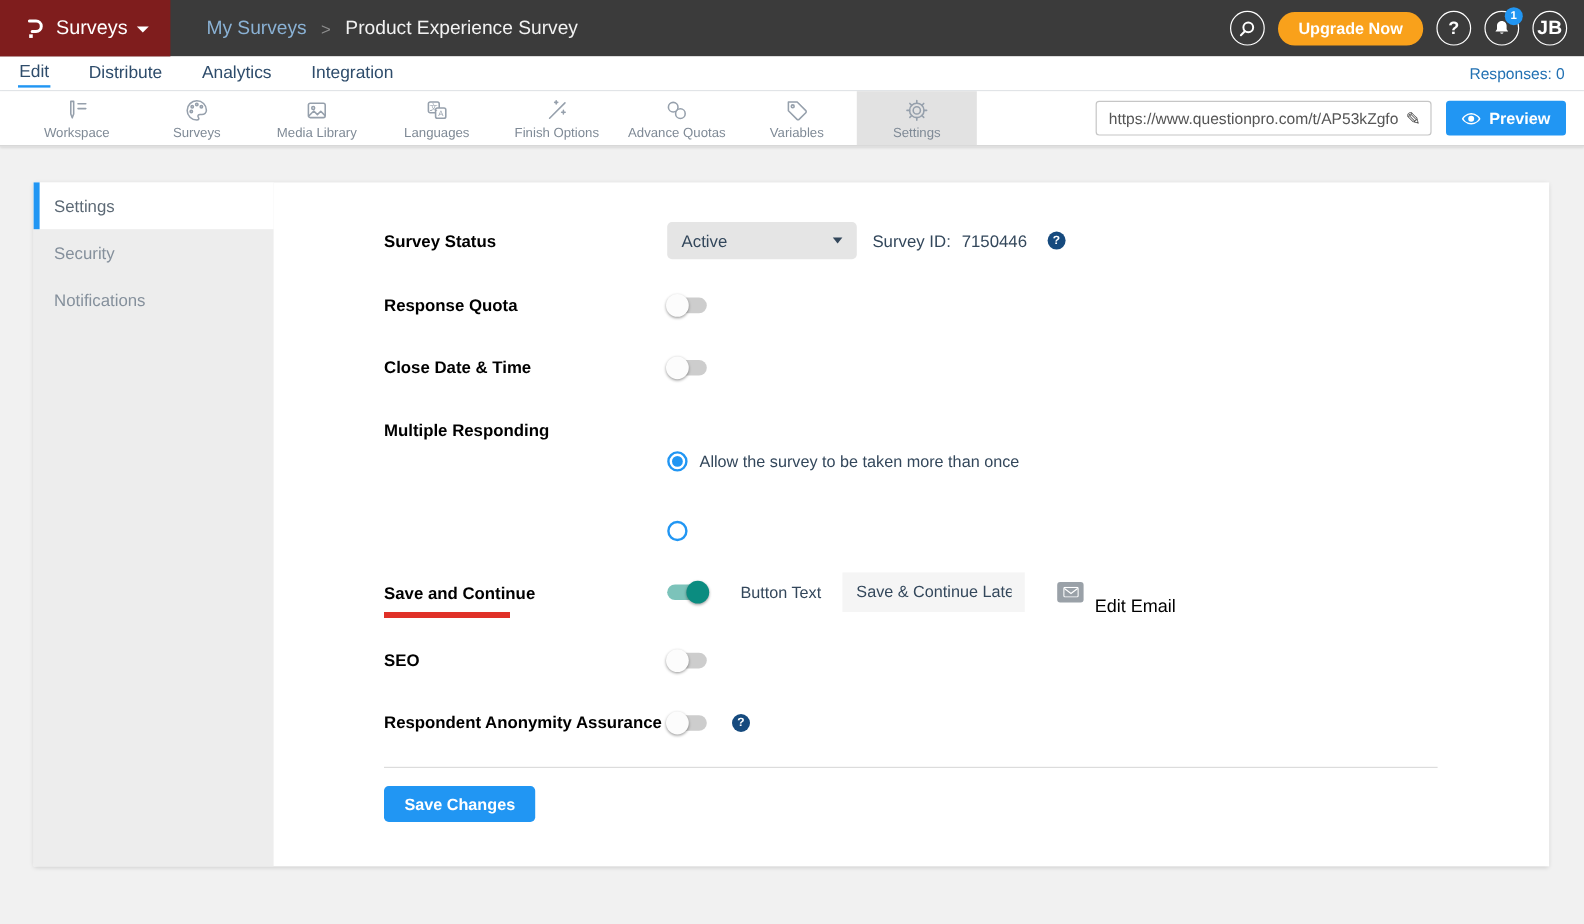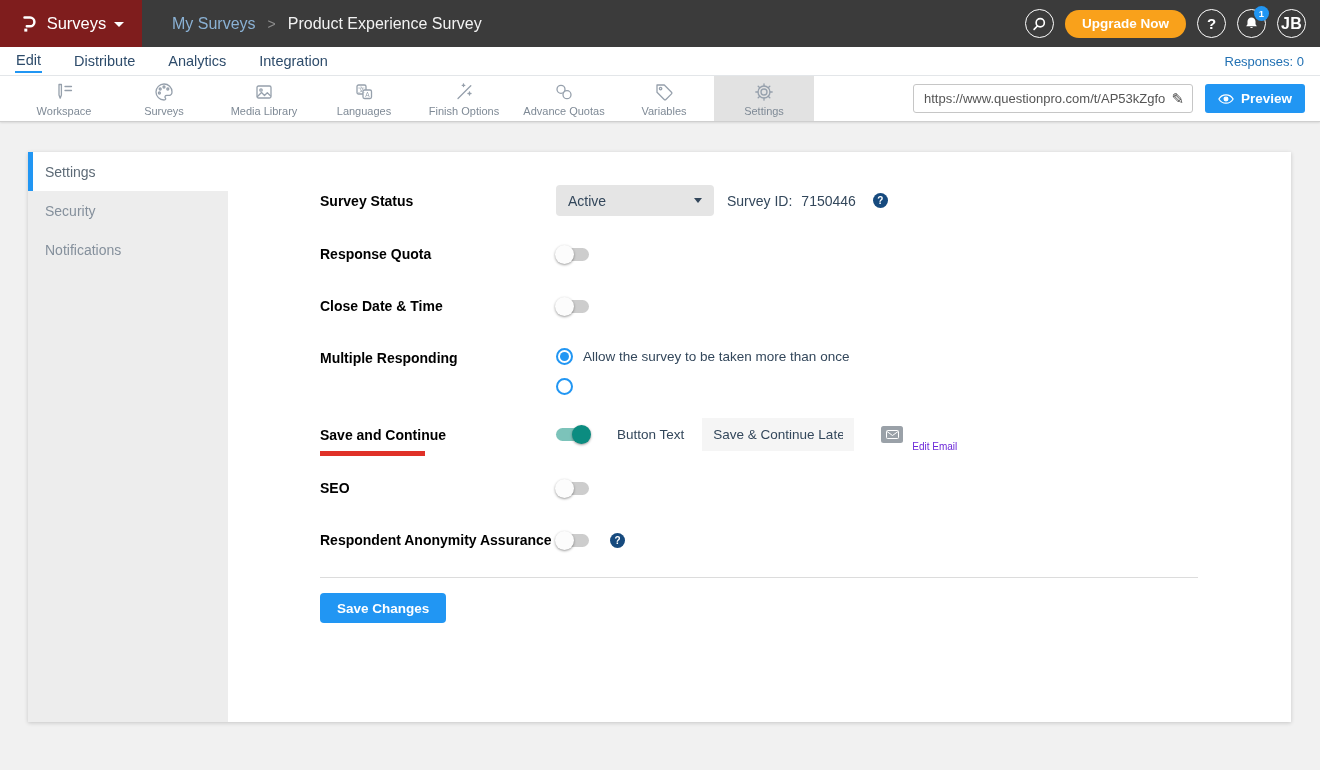--- a/index.html
+++ b/index.html
@@ -54,35 +54,35 @@
   .sid-label { margin-left:13px; font-size:14px; color:#33475b; }
   .sid-value { margin-left:9px; font-size:14px; color:#33475b; }
   .help-icon { width:15px; height:15px; border-radius:50%; background:#164a7e; color:#fff; font-size:10px; font-weight:bold; display:flex; align-items:center; justify-content:center; cursor:pointer; flex-shrink:0; }
 
   .switch { width:33px; height:13px; border-radius:7px; background:#cdcdcd; position:relative; cursor:pointer; flex-shrink:0; }
   .switch .knob { width:19px; height:19px; border-radius:50%; background:#fcfcfc; box-shadow:0 1px 2.5px rgba(0,0,0,.4); position:absolute; top:-3px; left:-1px; }
   .switch.on { background:#7cc3ba; }
   .switch.on .knob { left:auto; right:-2px; background:#0b8c80; }
 
   .radio-group { display:flex; flex-direction:column; }
-  .radio-line { display:flex; align-items:center; margin-bottom:13px; }
+  .radio-line { display:flex; align-items:center; margin-bottom:13px;margin-top:28px; }
   .radio-line:last-child { margin-bottom:0; }
   .radio { width:17px; height:17px; border-radius:50%; border:2px solid #2196f3; background:#fff; display:flex; align-items:center; justify-content:center; cursor:pointer; flex-shrink:0; }
   .radio .dot { width:9px; height:9px; border-radius:50%; background:#2196f3; }
   .radio-label { margin-left:10px; font-size:13.5px; color:#33475b; }
 
   .row-status { margin-bottom:28px; }
   .row-radios { margin-bottom:22px; align-items:flex-start; }
   .row-radios .row-label { margin-top:2px; }
   .row-sac { margin-bottom:26px; }
   .red-bar { position:absolute; left:0; top:24px; width:105px; height:5px; background:#e03128; }
   .bt-label { margin-left:28px; font-size:13.5px; color:#33475b; }
   .bt-input { width:152px; height:33px; background:#f5f5f5; border:none; outline:none; font-size:13.5px; color:#33475b; padding:0 11px; margin-left:18px; font-family:inherit; }
   .mail-icon { width:22px; height:17px; background:#9aa1a8; border-radius:2.5px; display:flex; align-items:center; justify-content:center; margin-left:27px; flex-shrink:0; }
-  .edit-email { margin-left:9px; color:#6d28d9; font-size:10px; text-decoration:none; cursor:pointer;margin-top:24px; }
+  .edit-email { margin-left:9px; color:#000000; font-size:15px; text-decoration:none; cursor:pointer;margin-top:24px; }
   .anon-help { margin-left:21px; }
   .sid-help { margin-left:17px; }
 
   .divider { height:1px; background:#dcdcdc; margin:27px 93px 0 0; }
   .save-btn { margin-top:15px; height:30px; padding:0 17px; border:none; border-radius:4px; background:#2196f3; color:#fff; font-weight:bold; font-size:13.5px; cursor:pointer; font-family:inherit; }
 </style>
 </head>
 <body>
 
 <div class="app">

